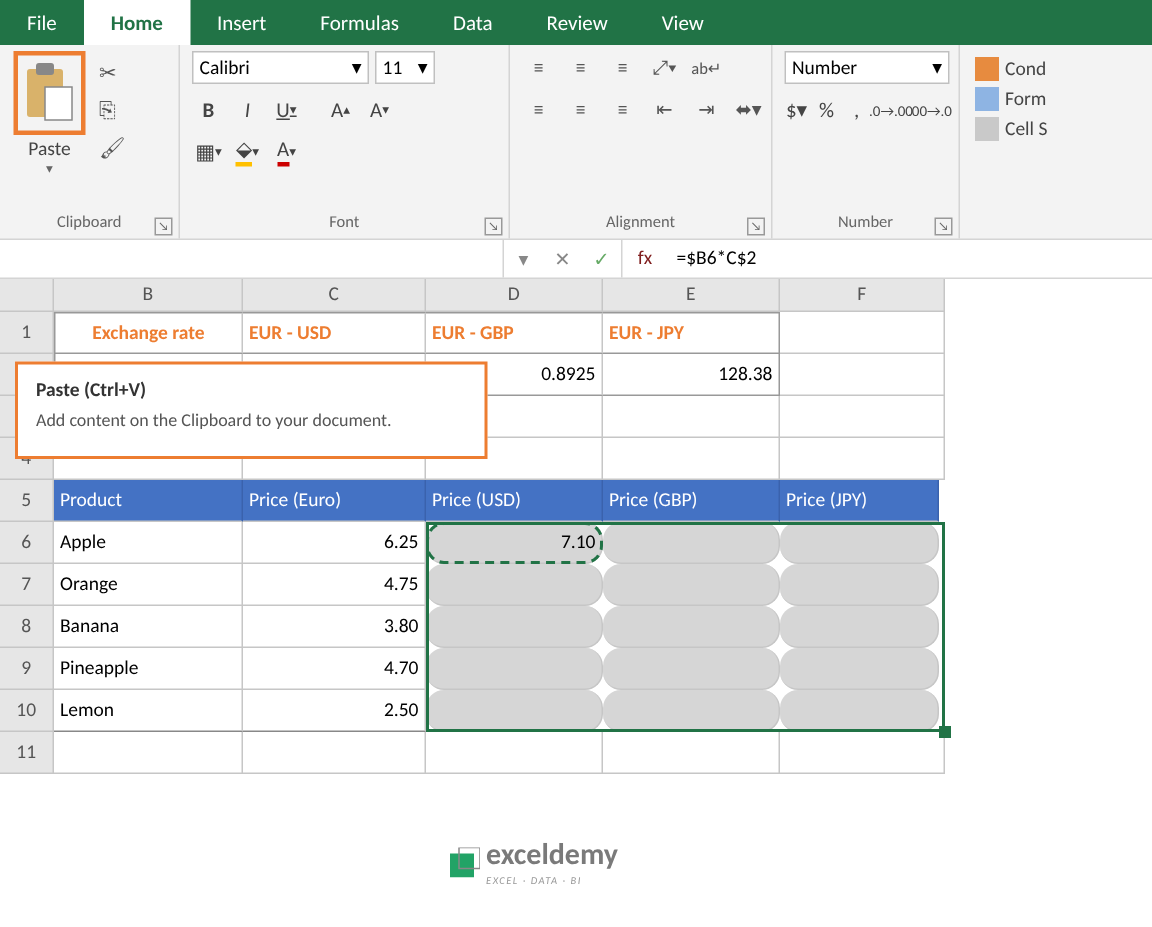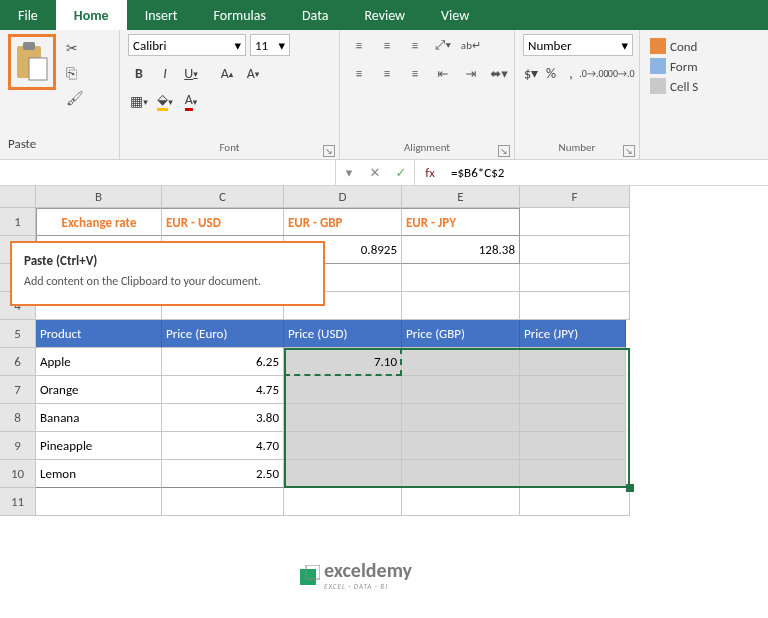--- a/index.html
+++ b/index.html
@@ -11,21 +11,21 @@
 .tab.active { background: #fff; color: #217346; font-weight: bold; }
 
 
 .ribbon { background: #f3f3f3; height: 130px; border-bottom: 1px solid #d4d4d4; display: flex; }
 .group { border-right: 1px solid #d4d4d4; padding: 4px 8px 2px 8px; display: flex; flex-direction: column; justify-content: space-between; }
 .group-inner { flex: 1; display: flex; align-items: flex-start; gap: 8px; }
 .group-label { text-align: center; font-size: 11px; color: #666; height: 16px; position: relative; }
 .launcher { position: absolute; right: -4px; bottom: 0; width: 12px; height: 12px; border: 1px solid #999; font-size: 8px; line-height: 10px; text-align: center; color: #666; }
 
 
-.paste-block { display: flex; flex-direction: column; align-items: flex-start; width: 50px; gap: 44px; }
+.paste-block { display: flex; flex-direction: column; align-items: center; width: 50px; }
 .paste-icon-wrap { width: 48px; height: 56px; border: 3px solid #ed7d31; display: flex; align-items: center; justify-content: center; padding: 2px; }
 .paste-label { font-size: 13px; color: #444; margin-top: 2px; }
 .drop-arrow { font-size: 9px; color: #666; }
 .small-icons { display: flex; flex-direction: column; gap: 8px; padding-top: 6px; }
 .small-icons span { font-size: 14px; color: #555; }
 
 
 .font-col { display: flex; flex-direction: column; gap: 6px; }
 .font-row { display: flex; gap: 4px; align-items: center; }
 .combo { background: #fff; border: 1px solid #c0c0c0; height: 22px; font-size: 13px; padding: 0 4px; display: flex; align-items: center; justify-content: space-between; }
@@ -68,21 +68,21 @@
 .colhdrs { display: flex; height: 22px; }
 .rowhdr, .colhdr, .cell { border-right: 1px solid #c6c6c6; border-bottom: 1px solid #c6c6c6; font-size: 13px; display: flex; align-items: center; }
 .colhdr, .rowhdr { background: #e6e6e6; color: #555; justify-content: center; }
 .rowhdr { width: 36px; }
 .corner { width: 36px; height: 22px; background: #e6e6e6; border-right: 1px solid #c6c6c6; border-bottom: 1px solid #c6c6c6; }
 .row { display: flex; height: 28px; }
 .cell { background: #fff; padding: 0 4px; }
 .cell.r { justify-content: flex-end; }
 .cB { width: 126px; text-align: right; } .cC { width: 122px; } .cD { width: 118px; } .cE { width: 118px; } .cF { width: 110px; }
 
-.sel-fill { background: #d6d6d6 !important; }
+.sel-fill { background: #d6d6d6 !important; border-radius: 12px; }
 .hdr-orange { color: #ed7d31; font-weight: bold; border-top: 1px solid #999; border-bottom: 1px solid #999; }
 .hdr-blue { background: #4472c4 !important; color: #fff; border-right: 1px solid #3a62ad; }
 
 .marching { outline: 2px dashed #217346; outline-offset: -2px; }
 .fill-handle { position: absolute; width: 8px; height: 8px; background: #217346; }
 
 .watermark { position: absolute; left: 300px; top: 558px; font-size: 12px; color: #999; font-style: italic; display: flex; align-items: center; gap: 4px; }
 .watermark .big { font-size: 20px; font-weight: bold; color: #7a7a7a; font-style: normal; }
 .watermark .sub { font-size: 7px; letter-spacing: 1px; }
 </style>

